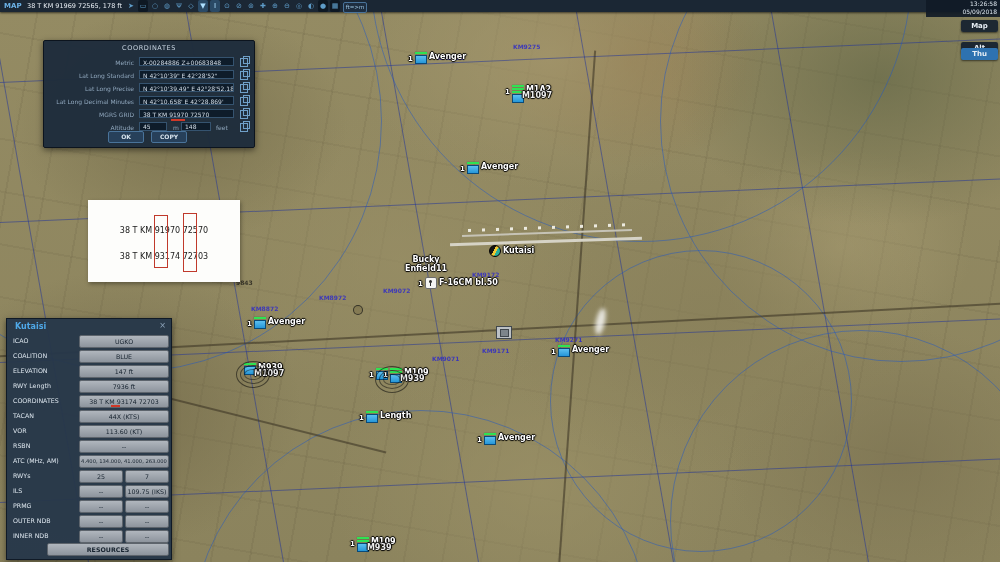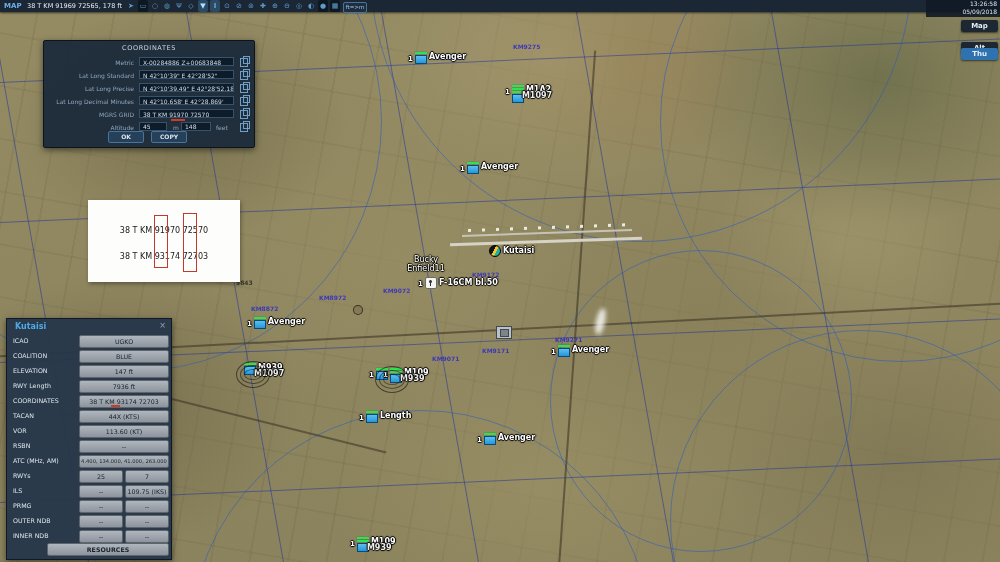--- a/index.html
+++ b/index.html
@@ -107,21 +107,21 @@
   .lbls{display:flex;flex-direction:column;margin-top:2px;}
   .ulabel{font-size:8px;font-weight:bold;color:#fff;line-height:6px;
     text-shadow:0 1px 1px #000,1px 0 1px #000,-1px 0 1px #000,0 -1px 1px #000;}
   .ulabel.l2{margin-left:-4px;color:#ececec;}
   .rings{position:absolute;left:-8px;top:-2px;width:32px;height:25px;border:1px solid rgba(10,10,10,.55);
     border-radius:50%;}
   .rings::before{content:'';position:absolute;inset:3px;border:1px solid rgba(10,10,10,.5);border-radius:50%;}
   .rings::after{content:'';position:absolute;inset:7px;border:1px solid rgba(10,10,10,.45);border-radius:50%;}
 
   #air-callout{position:absolute;left:395px;top:255px;width:62px;text-align:center;}
-  #air-callout .pline{font-size:8px;font-weight:normal;color:#fff;line-height:9px;
+  #air-callout .pline{font-size:8px;font-weight:bold;color:#fff;line-height:9px;
     text-shadow:0 1px 1px #000,1px 0 1px #000,-1px 0 1px #000,0 -1px 1px #000;text-align:center;}
   #air-unit{position:absolute;left:418px;top:277px;display:flex;gap:2px;align-items:center;cursor:pointer;}
   .airico{width:10px;height:10px;background:#f4f4f2;border:1px solid #6b6b6b;border-radius:2px;position:relative;}
   .airico::before{content:'';position:absolute;left:3px;top:2px;width:3px;height:3px;border-radius:50%;background:#2b2b2b;}
   .airico::after{content:'';position:absolute;left:4px;top:5px;width:1.5px;height:3px;background:#2b2b2b;}
 
   #af-flag{position:absolute;left:489px;top:245px;display:flex;gap:2px;align-items:center;cursor:pointer;}
   .roundel{width:12px;height:12px;border-radius:50%;border:1px solid #000;
     background:linear-gradient(120deg,#141414 40%,#f0c832 40% 60%,#27af9b 60%);box-sizing:border-box;}
 

